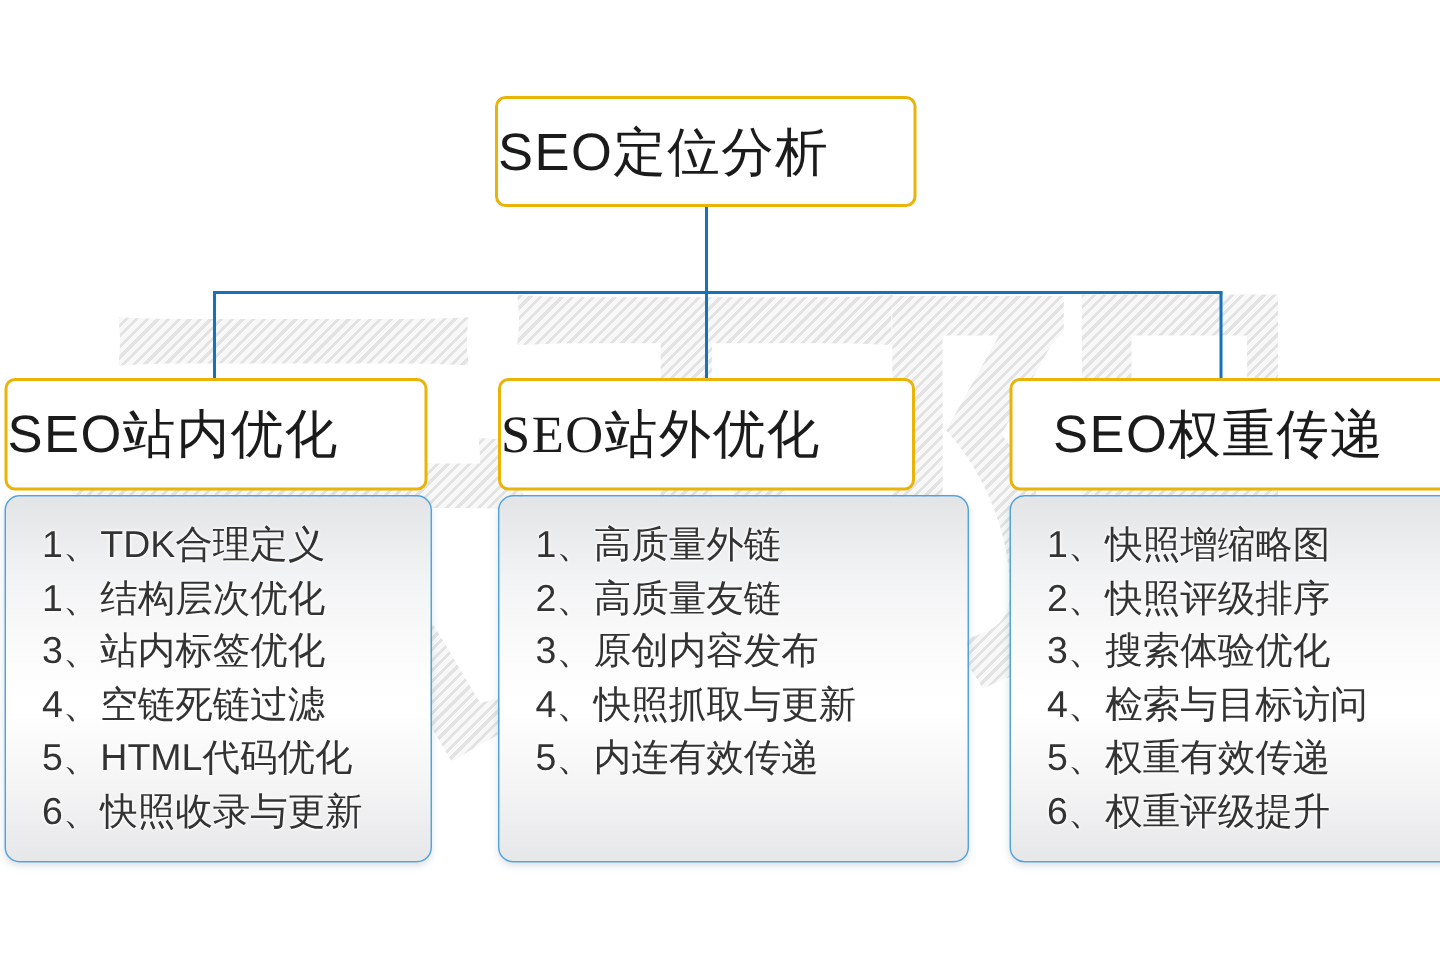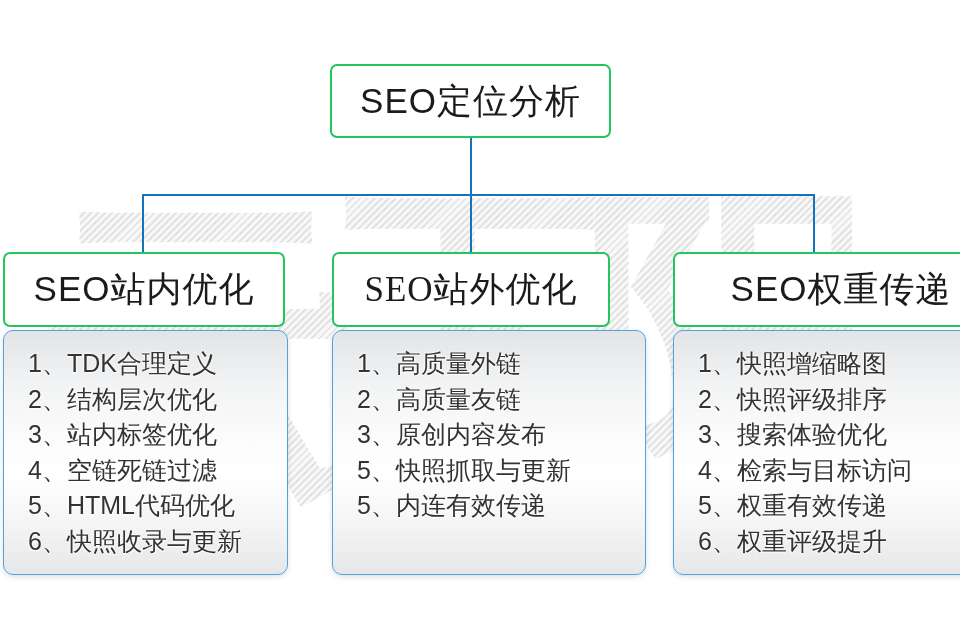--- a/index.html
+++ b/index.html
@@ -19,22 +19,22 @@
   
   .line{position:absolute;background:#1473ba;z-index:1;}
   #stem      {left:470px;top:137px;width:2px;height:58px;}
   #rail      {left:142px;top:194px;width:673px;height:2px;}
   #drop-left {left:142px;top:195px;width:2px;height:58px;}
   #drop-mid  {left:470px;top:195px;width:2px;height:58px;}
   #drop-right{left:813px;top:195px;width:2px;height:58px;}
   
   .title-box{
     position:absolute;z-index:2;background:#ffffff;
-    border:2px solid #22c55e;border-radius:7px;
-    display:flex;align-items:center;justify-content:center;
+    border:2px solid #eab308;border-radius:7px;
+    display:flex;align-items:center;justify-content:flex-start;
     font-size:35px;color:#1b1b1b;letter-spacing:1px;
   }
   #root-box{left:330px;top:64px;width:277px;height:70px;}
   .col-header{top:252px;height:71px;}
   #header-1{left:3px;width:278px;}
   #header-2{left:332px;width:274px;font-family:Liberation Serif, serif;}
   #header-3{left:673px;width:278px;padding-left:27px;}
   
   .panel{
     position:absolute;top:330px;height:245px;z-index:2;
@@ -74,32 +74,32 @@
   </div>
   <div class="title-box col-header" id="header-2">
     <span>SEO站外优化</span>
   </div>
   <div class="title-box col-header" id="header-3">
     <span>SEO权重传递</span>
   </div>
 
   <div class="panel" id="panel-1">
     <div class="list-item">1、TDK合理定义</div>
-    <div class="list-item">2、结构层次优化</div>
+    <div class="list-item">1、结构层次优化</div>
     <div class="list-item">3、站内标签优化</div>
     <div class="list-item">4、空链死链过滤</div>
     <div class="list-item">5、HTML代码优化</div>
     <div class="list-item">6、快照收录与更新</div>
   </div>
 
   <div class="panel" id="panel-2">
     <div class="list-item">1、高质量外链</div>
     <div class="list-item">2、高质量友链</div>
     <div class="list-item">3、原创内容发布</div>
-    <div class="list-item">5、快照抓取与更新</div>
+    <div class="list-item">4、快照抓取与更新</div>
     <div class="list-item">5、内连有效传递</div>
   </div>
 
   <div class="panel" id="panel-3">
     <div class="list-item">1、快照增缩略图</div>
     <div class="list-item">2、快照评级排序</div>
     <div class="list-item">3、搜索体验优化</div>
     <div class="list-item">4、检索与目标访问</div>
     <div class="list-item">5、权重有效传递</div>
     <div class="list-item">6、权重评级提升</div>

